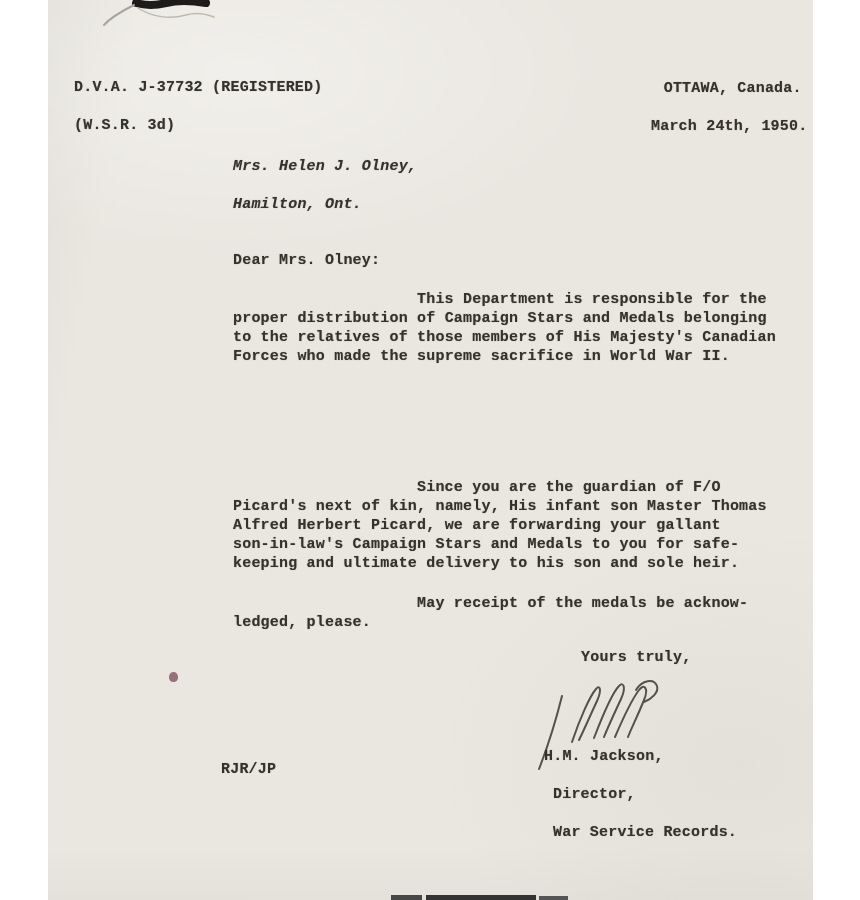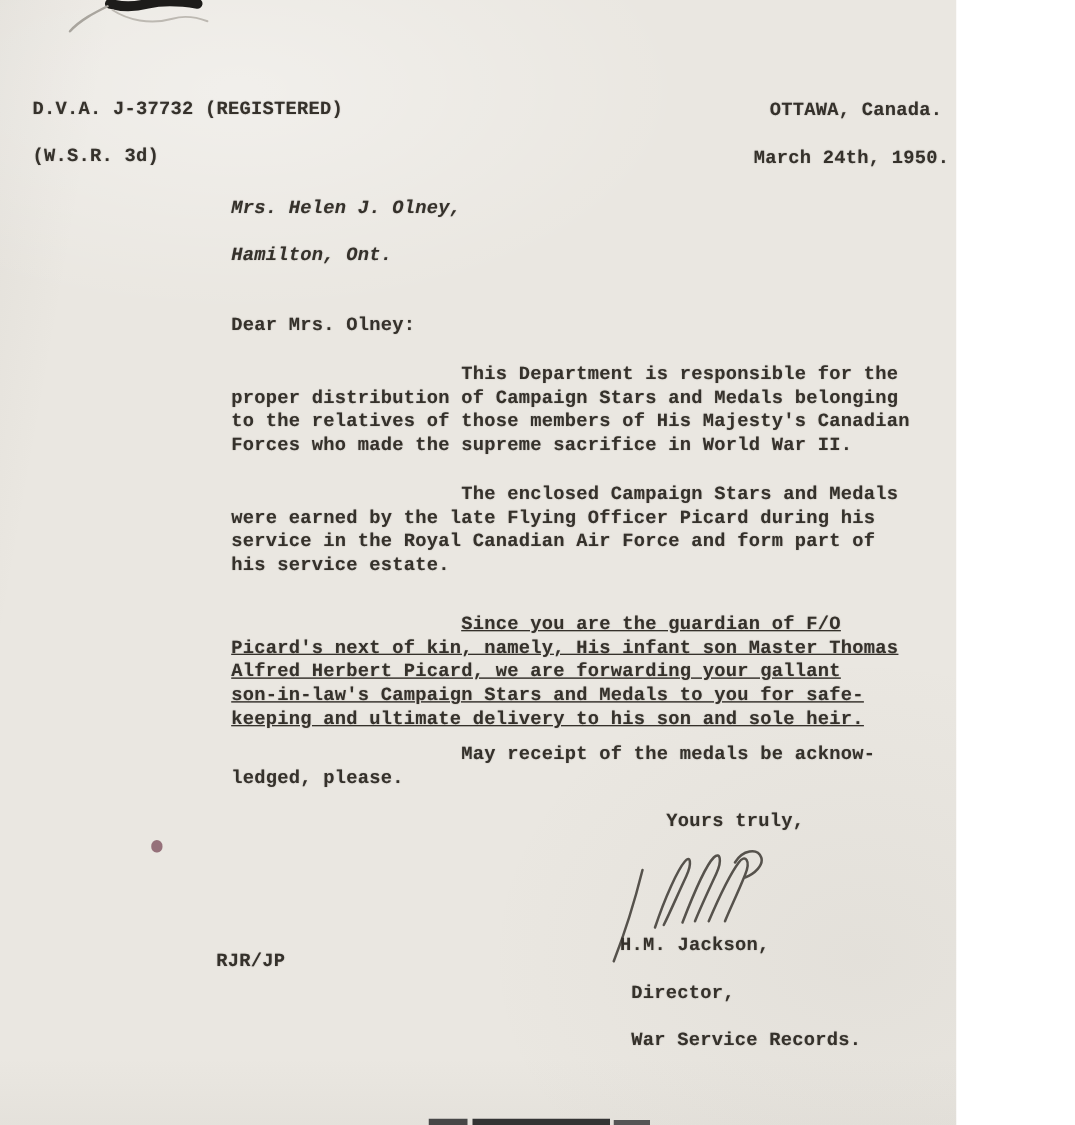--- a/index.html
+++ b/index.html
@@ -15,20 +15,21 @@
     width: 765px;
     height: 900px;
     background:
       radial-gradient(ellipse 600px 300px at 25% 8%, rgba(255,255,255,0.35), rgba(255,255,255,0) 60%),
       radial-gradient(ellipse 500px 400px at 90% 85%, rgba(120,115,105,0.06), rgba(120,115,105,0) 60%),
       linear-gradient(100deg, rgba(90,85,75,0.05) 0%, rgba(90,85,75,0) 10%),
       linear-gradient(0deg, rgba(90,85,75,0.04) 0%, rgba(90,85,75,0) 6%),
       #eae7e1;
     color: #35312b;
     overflow: hidden;
+    margin-left: 48px;
   }
   .type {
     position: absolute;
     font-size: 15px;
     line-height: 19px;
     font-weight: bold;
     letter-spacing: 0.2px;
     color: #35312b;
     text-shadow: 0 0 1px rgba(53,49,43,0.45);
     white-space: pre-line;
@@ -88,26 +89,22 @@
   </div>
 
 
   <div class="type" style="left:185px; top:251px;">Dear Mrs. Olney:</div>
 
   <div class="type para" style="left:185px; top:290px;">This Department is responsible for the
 proper distribution of Campaign Stars and Medals belonging
 to the relatives of those members of His Majesty's Canadian
 Forces who made the supreme sacrifice in World War II.</div>
 
-  <div class="type para" style="left:185px; top:386px;">The enclosed Campaign Stars and Medals
-were earned by the late Flying Officer Picard during his
-service in the Royal Canadian Air Force and form part of
-his service estate.</div>
 
-  <div class="type para" style="left:185px; top:490px;text-decoration:underline;">Since you are the guardian of F/O
+  <div class="type para" style="left:185px; top:478px;">Since you are the guardian of F/O
 Picard's next of kin, namely, His infant son Master Thomas
 Alfred Herbert Picard, we are forwarding your gallant
 son-in-law's Campaign Stars and Medals to you for safe-
 keeping and ultimate delivery to his son and sole heir.</div>
 
   <div class="type para" style="left:185px; top:594px;">May receipt of the medals be acknow-
 ledged, please.</div>
 
   <div class="type" style="left:533px; top:648px;">Yours truly,</div>
 

